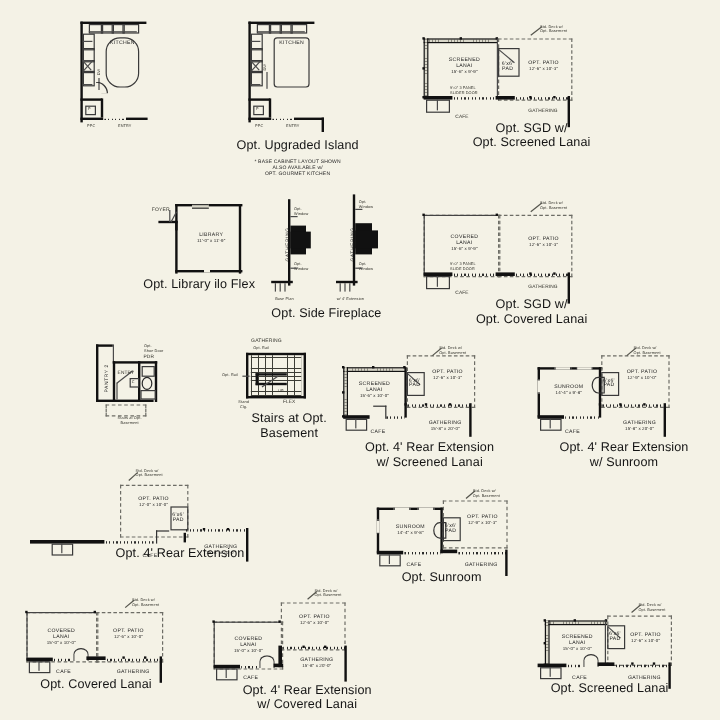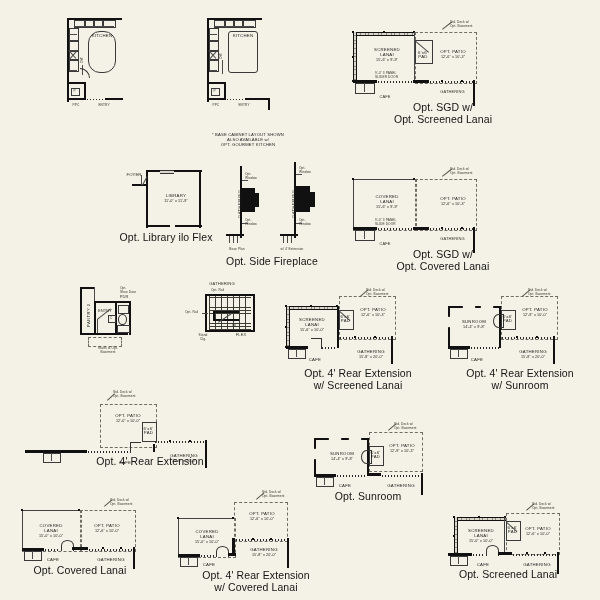--- a/index.html
+++ b/index.html
@@ -140,20 +140,21 @@
     <div class="box-thin" style="left:11px;top:78px;width:7px;height:6px;"></div>
     <div class="tiny" style="left:11px;top:79px;width:7px;">P</div>
     <div class="wall" style="left:7px;top:88px;width:19px;height:2.4px;"></div>
     <div class="hatch" style="left:27px;top:88.5px;width:17px;height:1.6px;"></div>
     <div class="wall" style="left:45px;top:88px;width:25px;height:2.4px;"></div>
     <div class="wall" style="left:68px;top:88px;width:2.2px;height:12px;"></div>
     <div class="rm" style="left:27px;top:24px;width:32px;">KITCHEN</div>
     <div class="tiny" style="left:6px;top:93px;width:20px;">PPC</div>
     <div class="tiny" style="left:32px;top:93px;width:24px;">ENTRY</div>
   </div>
+  <div class="cap" style="left:-28px;top:106px;width:152px;">Opt. Upgraded Island</div>
   <div class="subcap" style="left:-12px;top:122px;width:120px;">* BASE CABINET LAYOUT SHOWN
 ALSO AVAILABLE w/
 OPT. GOURMET KITCHEN</div>
 </div>
 
 <div class="plan" style="left:345px;top:18px;width:200px;height:115px;">
   <div class="dwg" style="width:200px;height:90px;">
     <div class="screen" style="left:8px;top:14px;width:62px;height:2.4px;"></div>
     <div class="screenv" style="left:8px;top:14px;width:2.4px;height:50px;"></div>
     <div class="dot" style="left:7px;top:13px;"></div>
@@ -323,20 +324,22 @@
     <div class="solidblk" style="left:28px;top:37px;width:26px;height:2px;"></div>
     <div class="thin" style="left:33px;top:40px;width:16px;height:0.7px;transform:rotate(-34deg);transform-origin:0 0;"></div>
     <div class="tiny" style="left:42px;top:42px;width:14px;">UP</div>
     <div class="tiny tinyL" style="left:26px;top:6px;width:24px;">Opt. Rail</div>
     <div class="tiny tinyL" style="left:0px;top:28px;width:22px;">Opt. Rail</div>
     <div class="thin" style="left:17px;top:31px;width:6px;height:0.6px;"></div>
     <div class="tiny" style="left:8px;top:51px;width:20px;">Stand
 Clg.</div>
     <div class="tiny" style="left:44px;top:51px;width:24px;font-size:4px;">FLEX</div>
   </div>
+  <div class="cap" style="left:-2px;top:62px;width:116px;">Stairs at Opt.
+Basement</div>
 </div>
 
 <div class="plan" style="left:278px;top:288px;width:160px;height:105px;">
   <div class="dwg" style="width:160px;height:82px;">
     <div class="screen" style="left:8px;top:18px;width:52px;height:2.4px;"></div>
     <div class="screenv" style="left:8px;top:18px;width:2.4px;height:42px;"></div>
     <div class="dot" style="left:7px;top:17px;"></div>
     <div class="dot" style="left:32px;top:17px;"></div>
     <div class="dot" style="left:58px;top:17px;"></div>
     <div class="dot" style="left:7px;top:38px;"></div>
@@ -423,21 +426,21 @@
 PAD</b></div>
     <div class="rm" style="left:25px;top:63px;width:30px;"><b>CAFE</b></div>
     <div class="rm" style="left:78px;top:56px;width:42px;"><b>GATHERING</b><br><span class="rmdim">15'-8" x 20'-0"</span></div>
     <div class="tiny tinyL" style="left:28px;top:-8px;width:38px;">Std. Deck w/
 Opt. Basement</div>
     <div class="lead" style="left:22px;top:2px;width:10px;transform:rotate(-42deg);"></div>
   </div>
   <div class="cap" style="left:-35px;top:58px;width:200px;">Opt. 4' Rear Extension</div>
 </div>
 
-<div class="plan" style="left:306px;top:426px;width:160px;height:85px;">
+<div class="plan" style="left:306px;top:411px;width:160px;height:85px;">
   <div class="dwg" style="width:160px;height:70px;">
     <div class="wall" style="left:8px;top:12px;width:56px;height:2.4px;"></div>
     <div class="wall" style="left:8px;top:12px;width:2.4px;height:38px;"></div>
     <div class="thin" style="left:8px;top:22px;width:2.4px;height:10px;background:#f4f2e6;border-top:0.6px solid #333;border-bottom:0.6px solid #333;"></div>
     <div class="thin" style="left:22px;top:12px;width:12px;height:2.4px;background:#f4f2e6;border-left:0.6px solid #333;border-right:0.6px solid #333;"></div>
     <div class="thin" style="left:42px;top:12px;width:12px;height:2.4px;background:#f4f2e6;border-left:0.6px solid #333;border-right:0.6px solid #333;"></div>
     <div class="wall" style="left:61px;top:12px;width:2.4px;height:38px;"></div>
     <div class="box-dash" style="left:63px;top:6px;width:52px;height:38px;"></div>
     <div class="box-thin" style="left:63px;top:20px;width:13px;height:18px;"></div>
     <div class="door" style="left:55px;top:24px;width:9px;height:12px;border-color:#333;border-radius:50% 0 0 50%;"></div>

